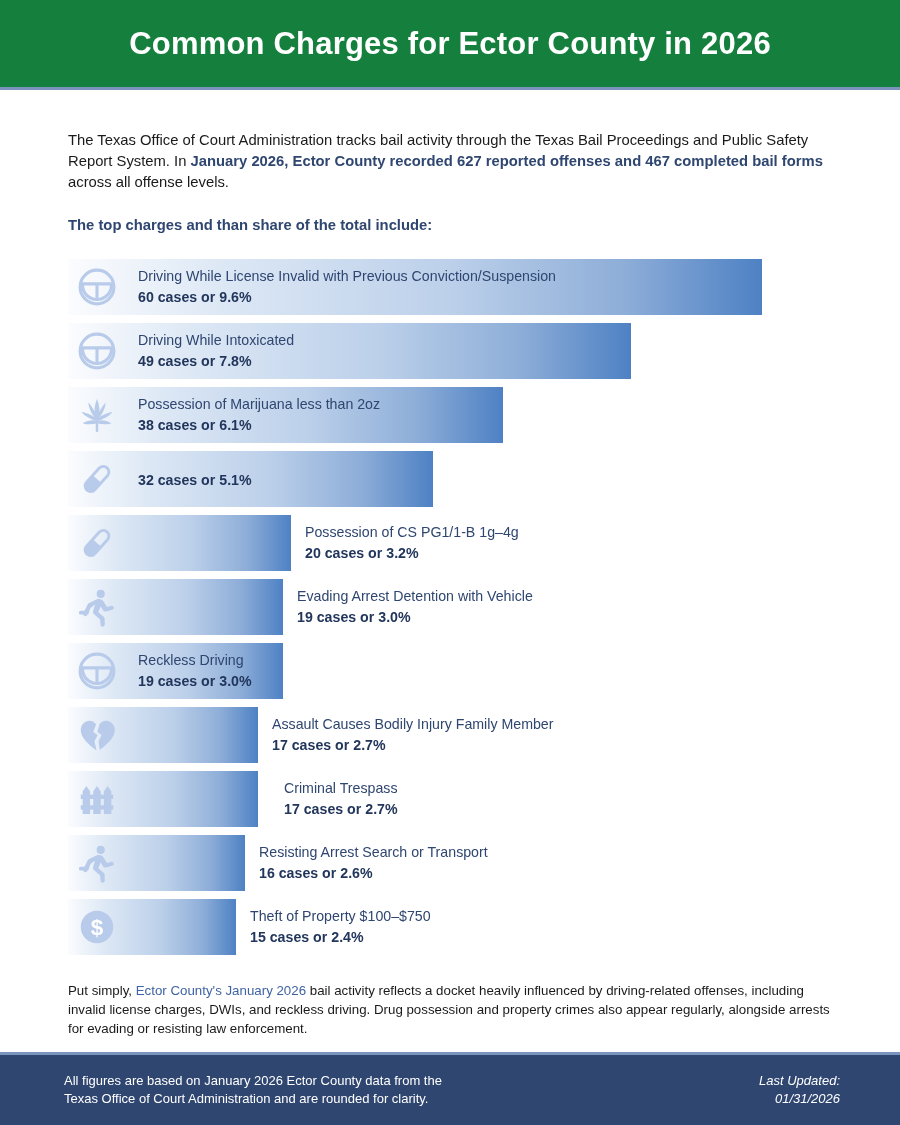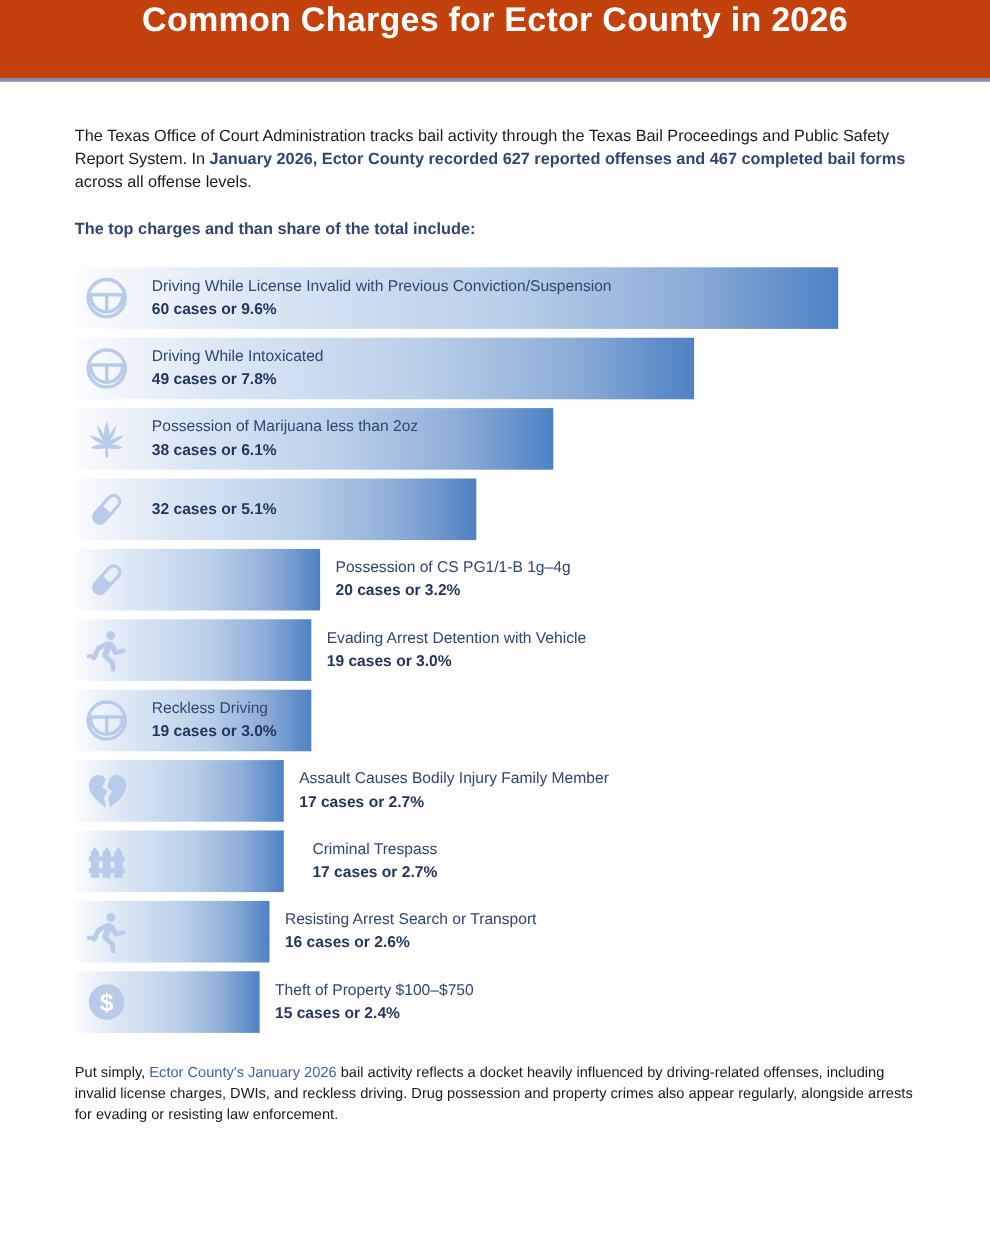--- a/index.html
+++ b/index.html
@@ -17,24 +17,24 @@
     position: relative;
     width: 900px;
     height: 1125px;
     background: #ffffff;
     display: flex;
     flex-direction: column;
   }
 
   
   .header {
-    height: 74px;
-    background: #c2410c;
+    height: 90px;
+    background: #15803d;
     display: flex;
-    align-items: flex-start;
+    align-items: center;
     justify-content: center;
     border-bottom: 3px solid #7b94bd;
     flex: none;
   }
   .header-title {
     color: #ffffff;
     font-size: 31px;
     font-weight: bold;
     letter-spacing: 0.2px;
     text-align: center;
@@ -332,14 +332,24 @@
           <div class="bar-labels" style="left: 182px;">
             <div class="bar-name">Theft of Property $100–$750</div>
             <div class="bar-stat">15 cases or 2.4%</div>
           </div>
         </div>
       </div>
 
     <p class="outro"><span>Put simply, </span><span class="hl2">Ector County's January 2026</span><span> bail activity reflects a docket heavily influenced by driving-related offenses, including invalid license charges, DWIs, and reckless driving. Drug possession and property crimes also appear regularly, alongside arrests for evading or resisting law enforcement.</span></p>
   </div>
 
+  <div class="footer">
+    <div class="footer-left">
+      <div>All figures are based on January 2026 Ector County data from the</div>
+      <div>Texas Office of Court Administration and are rounded for clarity.</div>
+    </div>
+    <div class="footer-right">
+      <div>Last Updated:</div>
+      <div>01/31/2026</div>
+    </div>
+  </div>
 
 </div>
 
 </body></html>

